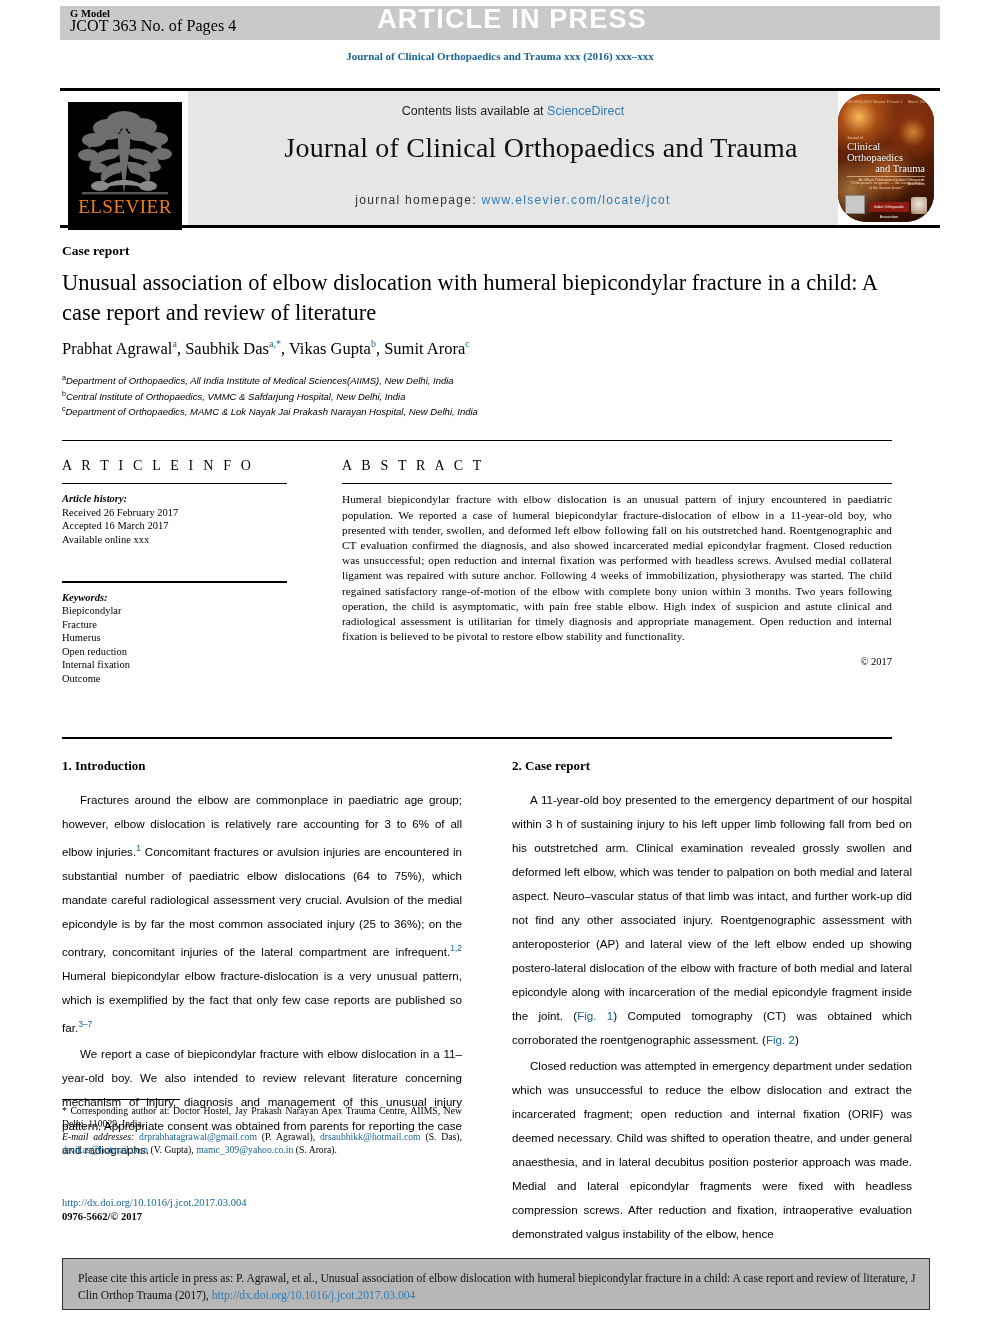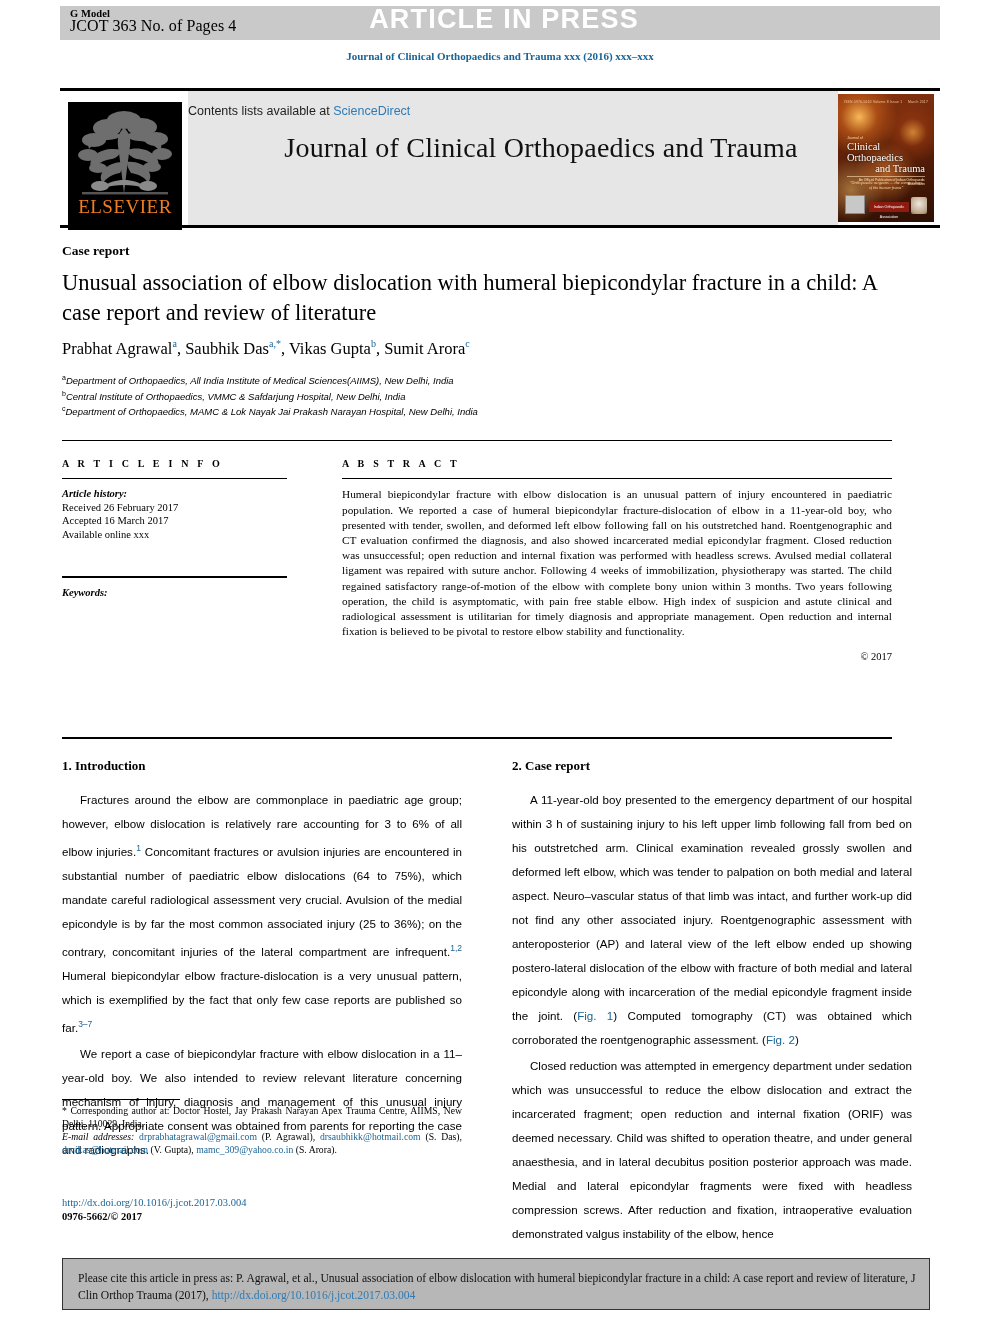--- a/index.html
+++ b/index.html
@@ -31,21 +31,21 @@
     font-weight: bold;
     line-height: 12px;
     letter-spacing: .1px;
   }
   .g-model .sub {
     font-weight: normal;
     font-size: 16px;
   }
   .aip {
     position: absolute;
-    left: 64px; top: 4px;
+    left: 72px; top: 4px;
     width: 880px;
     text-align: center;
     font-family: "Liberation Sans", sans-serif;
     font-size: 27px;
     font-weight: bold;
     letter-spacing: 1.2px;
     color: #ffffff;
   }
 
   
@@ -77,20 +77,21 @@
   .masthead .band {
     position: absolute;
     left: 128px; top: 3px;
     width: 650px; height: 134px;
     background: #e6e6e6;
   }
   .contents-line {
     position: absolute;
     left: 128px; top: 16px;
     width: 650px;
+    text-align: center;
     font-family: "Liberation Sans", sans-serif;
     font-size: 12.5px;
     color: #222;
   }
   .contents-line .sd {
     color: #2e7bb5;
   }
   .journal-title {
     position: absolute;
     left: 128px; top: 44px;
@@ -133,20 +134,21 @@
   }
   .tree-svg { position: absolute; left: 6px; top: 4px; }
 
   
   .cover-thumb {
     position: absolute;
     right: 6px; top: 6px;
     width: 96px; height: 128px;
     background: #3a1608;
     overflow: hidden;
+    border-radius: 28px;
   }
   .cover-gradient {
     position: absolute; left:0; top:0; width:100%; height:100%;
     background:
       radial-gradient(circle at 22% 18%, rgba(255,190,90,.95) 0%, rgba(220,110,30,.5) 14%, rgba(0,0,0,0) 30%),
       radial-gradient(circle at 78% 30%, rgba(255,170,70,.7) 0%, rgba(180,70,20,.35) 12%, rgba(0,0,0,0) 26%),
       radial-gradient(circle at 50% 62%, rgba(255,150,60,.55) 0%, rgba(0,0,0,0) 34%),
       radial-gradient(circle at 14% 75%, rgba(255,200,110,.5) 0%, rgba(0,0,0,0) 26%),
       linear-gradient(170deg, #8a3410 0%, #5d2008 45%, #2b0f04 100%);
   }
@@ -249,22 +251,22 @@
     left: 62px; top: 458px;
     width: 225px;
   }
   .abs-col {
     position: absolute;
     left: 342px; top: 458px;
     width: 550px;
   }
   .col-head {
     font-family: "Liberation Serif", serif;
-    font-size: 10px;
-    font-weight: bold;
+    font-size: 14px;
+    font-weight: normal;
     letter-spacing: 3.2px;
   }
   .thin-rule {
     height: 1.4px; background: #000; margin: 9px 0 8px 0;
   }
   .info-block {
     font-family: "Liberation Serif", serif;
     font-size: 10.5px;
     line-height: 13.5px;
   }
@@ -405,20 +407,23 @@
     </svg>
     <div class="elsevier-word">ELSEVIER</div>
   </div>
 
   <div class="contents-line">
     <span>Contents lists available at </span><span class="sd">ScienceDirect</span>
   </div>
 
   <div class="journal-title">Journal of Clinical Orthopaedics and Trauma</div>
 
+  <div class="homepage-line">
+    <span>journal homepage: </span><span class="url">www.elsevier.com/locate/jcot</span>
+  </div>
 
   <div class="cover-thumb">
     <div class="cover-gradient"></div>
     <div class="cover-topline">
       <span>ISSN 0976-5662 Volume 8 Issue 1</span>
       <span>March 2017</span>
     </div>
     <div class="cover-titleblock">
       <div class="cover-pre">Journal of</div>
       <div class="cover-main">
@@ -451,20 +456,21 @@
   <div class="col-head">A R T I C L E   I N F O</div>
   <div class="thin-rule"></div>
   <div class="info-block">
     <span class="it">Article history:</span><br>
     <span><span>Received 26 February 2017</span><br><span>Accepted 16 March 2017</span><br><span>Available online xxx</span></span>
   </div>
   <div class="info-gap"></div>
   <div class="thin-rule"></div>
   <div class="info-block">
     <span class="it">Keywords:</span><br>
+    <span><span>Biepicondylar</span><br><span>Fracture</span><br><span>Humerus</span><br><span>Open reduction</span><br><span>Internal fixation</span><br><span>Outcome</span></span>
   </div>
 </div>
 
 <div class="abs-col">
   <div class="col-head">A B S T R A C T</div>
   <div class="thin-rule"></div>
   <div class="abstract-text">Humeral biepicondylar fracture with elbow dislocation is an unusual pattern of injury encountered in paediatric population. We reported a case of humeral biepicondylar fracture-dislocation of elbow in a 11-year-old boy, who presented with tender, swollen, and deformed left elbow following fall on his outstretched hand. Roentgenographic and CT evaluation confirmed the diagnosis, and also showed incarcerated medial epicondylar fragment. Closed reduction was unsuccessful; open reduction and internal fixation was performed with headless screws. Avulsed medial collateral ligament was repaired with suture anchor. Following 4 weeks of immobilization, physiotherapy was started. The child regained satisfactory range-of-motion of the elbow with complete bony union within 3 months. Two years following operation, the child is asymptomatic, with pain free stable elbow. High index of suspicion and astute clinical and radiological assessment is utilitarian for timely diagnosis and appropriate management. Open reduction and internal fixation is believed to be pivotal to restore elbow stability and functionality.</div>
   <div class="copyright">© 2017</div>
 </div>
 

